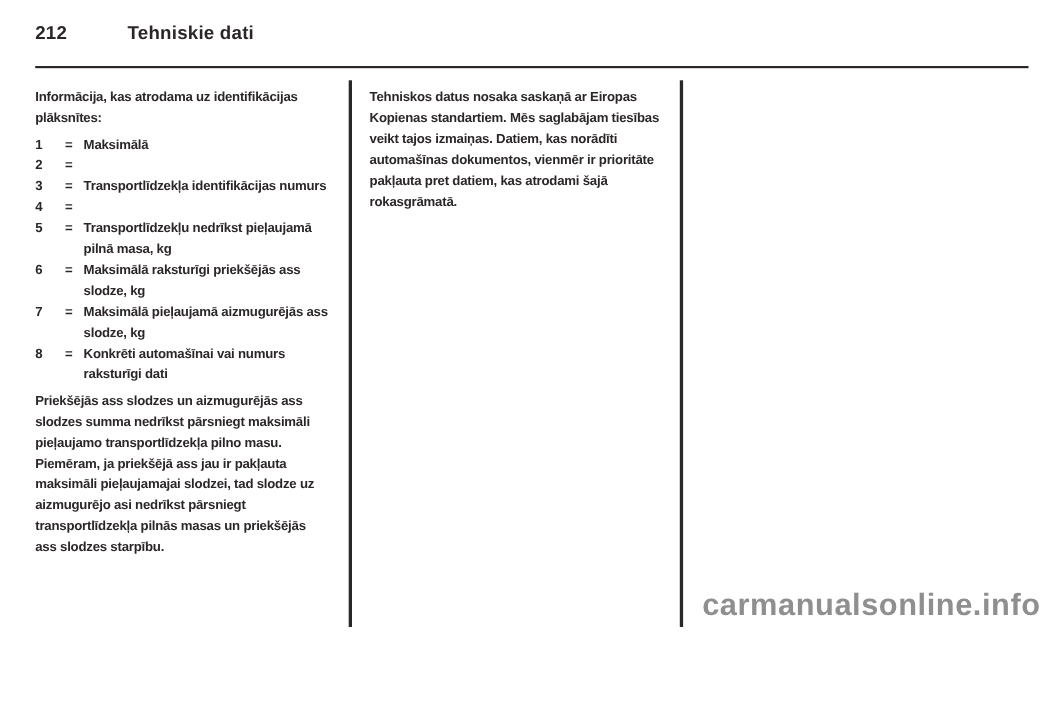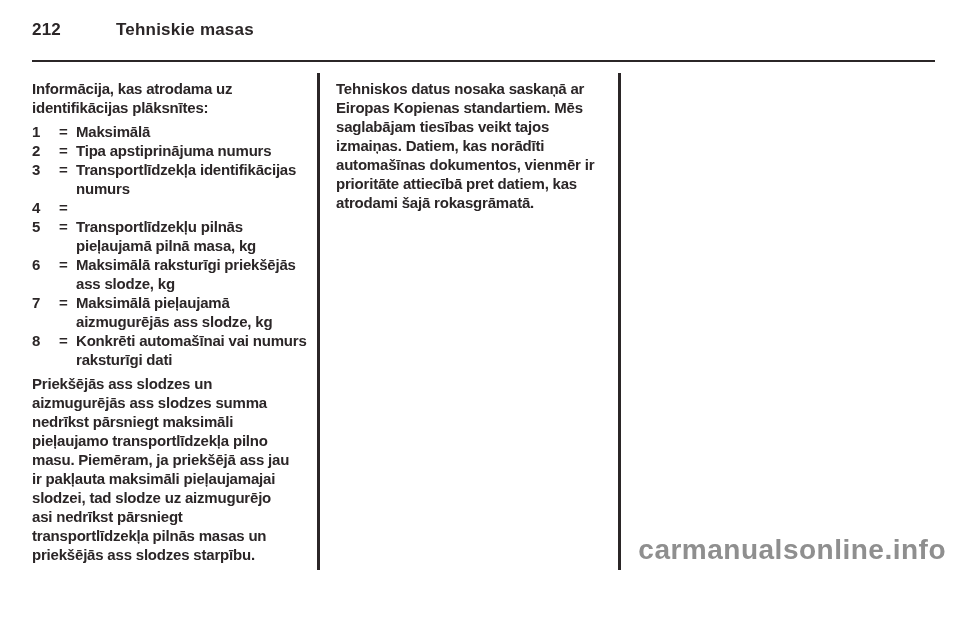--- a/index.html
+++ b/index.html
@@ -44,21 +44,21 @@
     width: 3px;
     height: 532px;
     background: #2b2627;
   }
   .divider-left  { left: 317px; }
   .divider-right { left: 618px; }
   .col {
     position: absolute;
     top: 79px;
     width: 278px;
-    font-size: 15px;
+    font-size: 12px;
     line-height: 19px;
     letter-spacing: -0.2px;
   }
   .col-left   { left: 32px; }
   .col-middle { left: 336px; }
   .intro {
     margin: 0 0 5px 0;
   }
   .legend-row {
     display: grid;
@@ -80,54 +80,53 @@
     letter-spacing: 0.5px;
   }
 </style>
 </head>
 <body>
 
 <div class="page">
 
   <header class="page-header">
     <span class="pagenum">212</span>
-    <span class="chapter">Tehniskie masas</span>
+    <span class="chapter">Tehniskie dati</span>
   </header>
 
   <div class="header-rule"></div>
 
   <div class="divider divider-left"></div>
   <div class="divider divider-right"></div>
 
   <section class="col col-left">
     <p class="intro">Informācija, kas atrodama uz identifikācijas plāksnītes:</p>
     <div class="legend" id="legend">
         <div class="legend-row">
           <span class="lnum">1</span>
           <span class="leq">=</span>
           <span class="ltext">Maksimālā</span>
         </div>
         <div class="legend-row">
           <span class="lnum">2</span>
           <span class="leq">=</span>
-          <span class="ltext">Tipa apstiprinājuma numurs</span>
         </div>
         <div class="legend-row">
           <span class="lnum">3</span>
           <span class="leq">=</span>
           <span class="ltext">Transportlīdzekļa identifikācijas numurs</span>
         </div>
         <div class="legend-row">
           <span class="lnum">4</span>
           <span class="leq">=</span>
         </div>
         <div class="legend-row">
           <span class="lnum">5</span>
           <span class="leq">=</span>
-          <span class="ltext">Transportlīdzekļu pilnās pieļaujamā pilnā masa, kg</span>
+          <span class="ltext">Transportlīdzekļu nedrīkst pieļaujamā pilnā masa, kg</span>
         </div>
         <div class="legend-row">
           <span class="lnum">6</span>
           <span class="leq">=</span>
           <span class="ltext">Maksimālā raksturīgi priekšējās ass slodze, kg</span>
         </div>
         <div class="legend-row">
           <span class="lnum">7</span>
           <span class="leq">=</span>
           <span class="ltext">Maksimālā pieļaujamā aizmugurējās ass slodze, kg</span>
@@ -135,18 +134,18 @@
         <div class="legend-row">
           <span class="lnum">8</span>
           <span class="leq">=</span>
           <span class="ltext">Konkrēti automašīnai vai numurs raksturīgi dati</span>
         </div>
       </div>
     <p class="para">Priekšējās ass slodzes un aizmugurējās ass slodzes summa nedrīkst pārsniegt maksimāli pieļaujamo transportlīdzekļa pilno masu. Piemēram, ja priekšējā ass jau ir pakļauta maksimāli pieļaujamajai slodzei, tad slodze uz aizmugurējo asi nedrīkst pārsniegt transportlīdzekļa pilnās masas un priekšējās ass slodzes starpību.</p>
   </section>
 
   <section class="col col-middle">
-    <p class="para">Tehniskos datus nosaka saskaņā ar Eiropas Kopienas standartiem. Mēs saglabājam tiesības veikt tajos izmaiņas. Datiem, kas norādīti automašīnas dokumentos, vienmēr ir prioritāte attiecībā pret datiem, kas atrodami šajā rokasgrāmatā.</p>
+    <p class="para">Tehniskos datus nosaka saskaņā ar Eiropas Kopienas standartiem. Mēs saglabājam tiesības veikt tajos izmaiņas. Datiem, kas norādīti automašīnas dokumentos, vienmēr ir prioritāte pakļauta pret datiem, kas atrodami šajā rokasgrāmatā.</p>
   </section>
 
   <div class="watermark">carmanualsonline.info</div>
 
 </div>
 
 </body></html>

